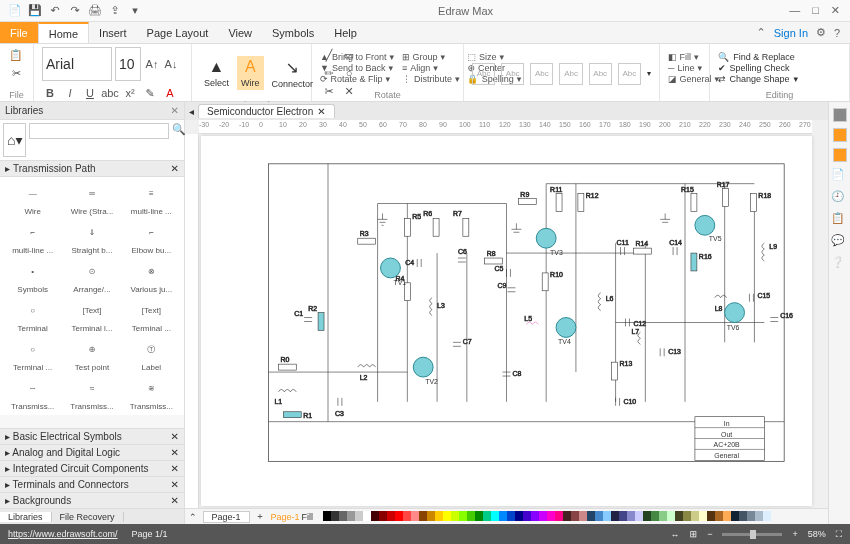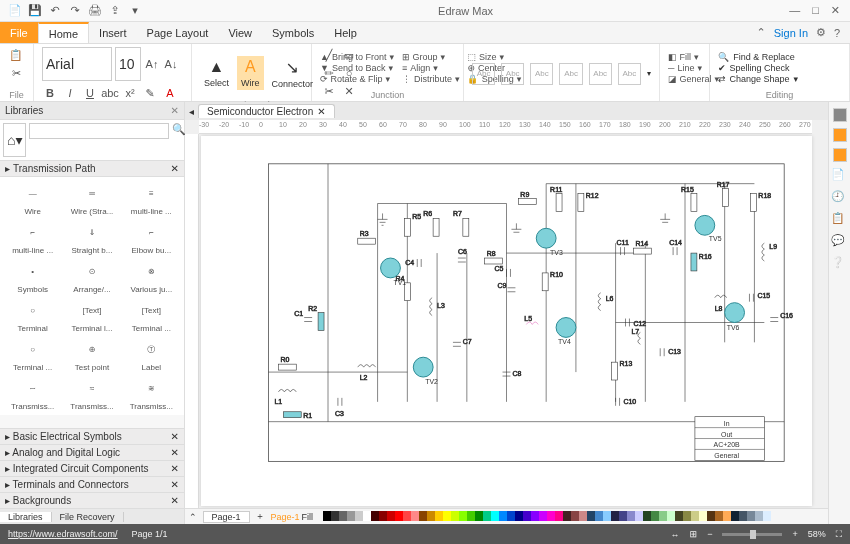--- a/index.html
+++ b/index.html
@@ -184,21 +184,21 @@
         <div>⊞ <span>Group</span>▾</div>
         <div>≡ <span>Align</span>▾</div>
         <div>⋮ <span>Distribute</span>▾</div>
       </div>
       <div class="arrange-col">
         <div>⬚ <span>Size</span>▾</div>
         <div>⊕ <span>Center</span></div>
         <div>🔒 <span>Spelling</span>▾</div>
       </div>
     </div>
-    <div class="rgroup-label">Junction</div>
+    <div class="rgroup-label">Rotate</div>
   </div>
   <div class="rgroup" style="width:196px">
     <div class="rgroup-body">
       <div class="stylebox">Abc</div>
       <div class="stylebox">Abc</div>
       <div class="stylebox">Abc</div>
       <div class="stylebox">Abc</div>
       <div class="stylebox">Abc</div>
       <div class="stylebox">Abc</div>
       <span style="font-size:8px">▾</span>

